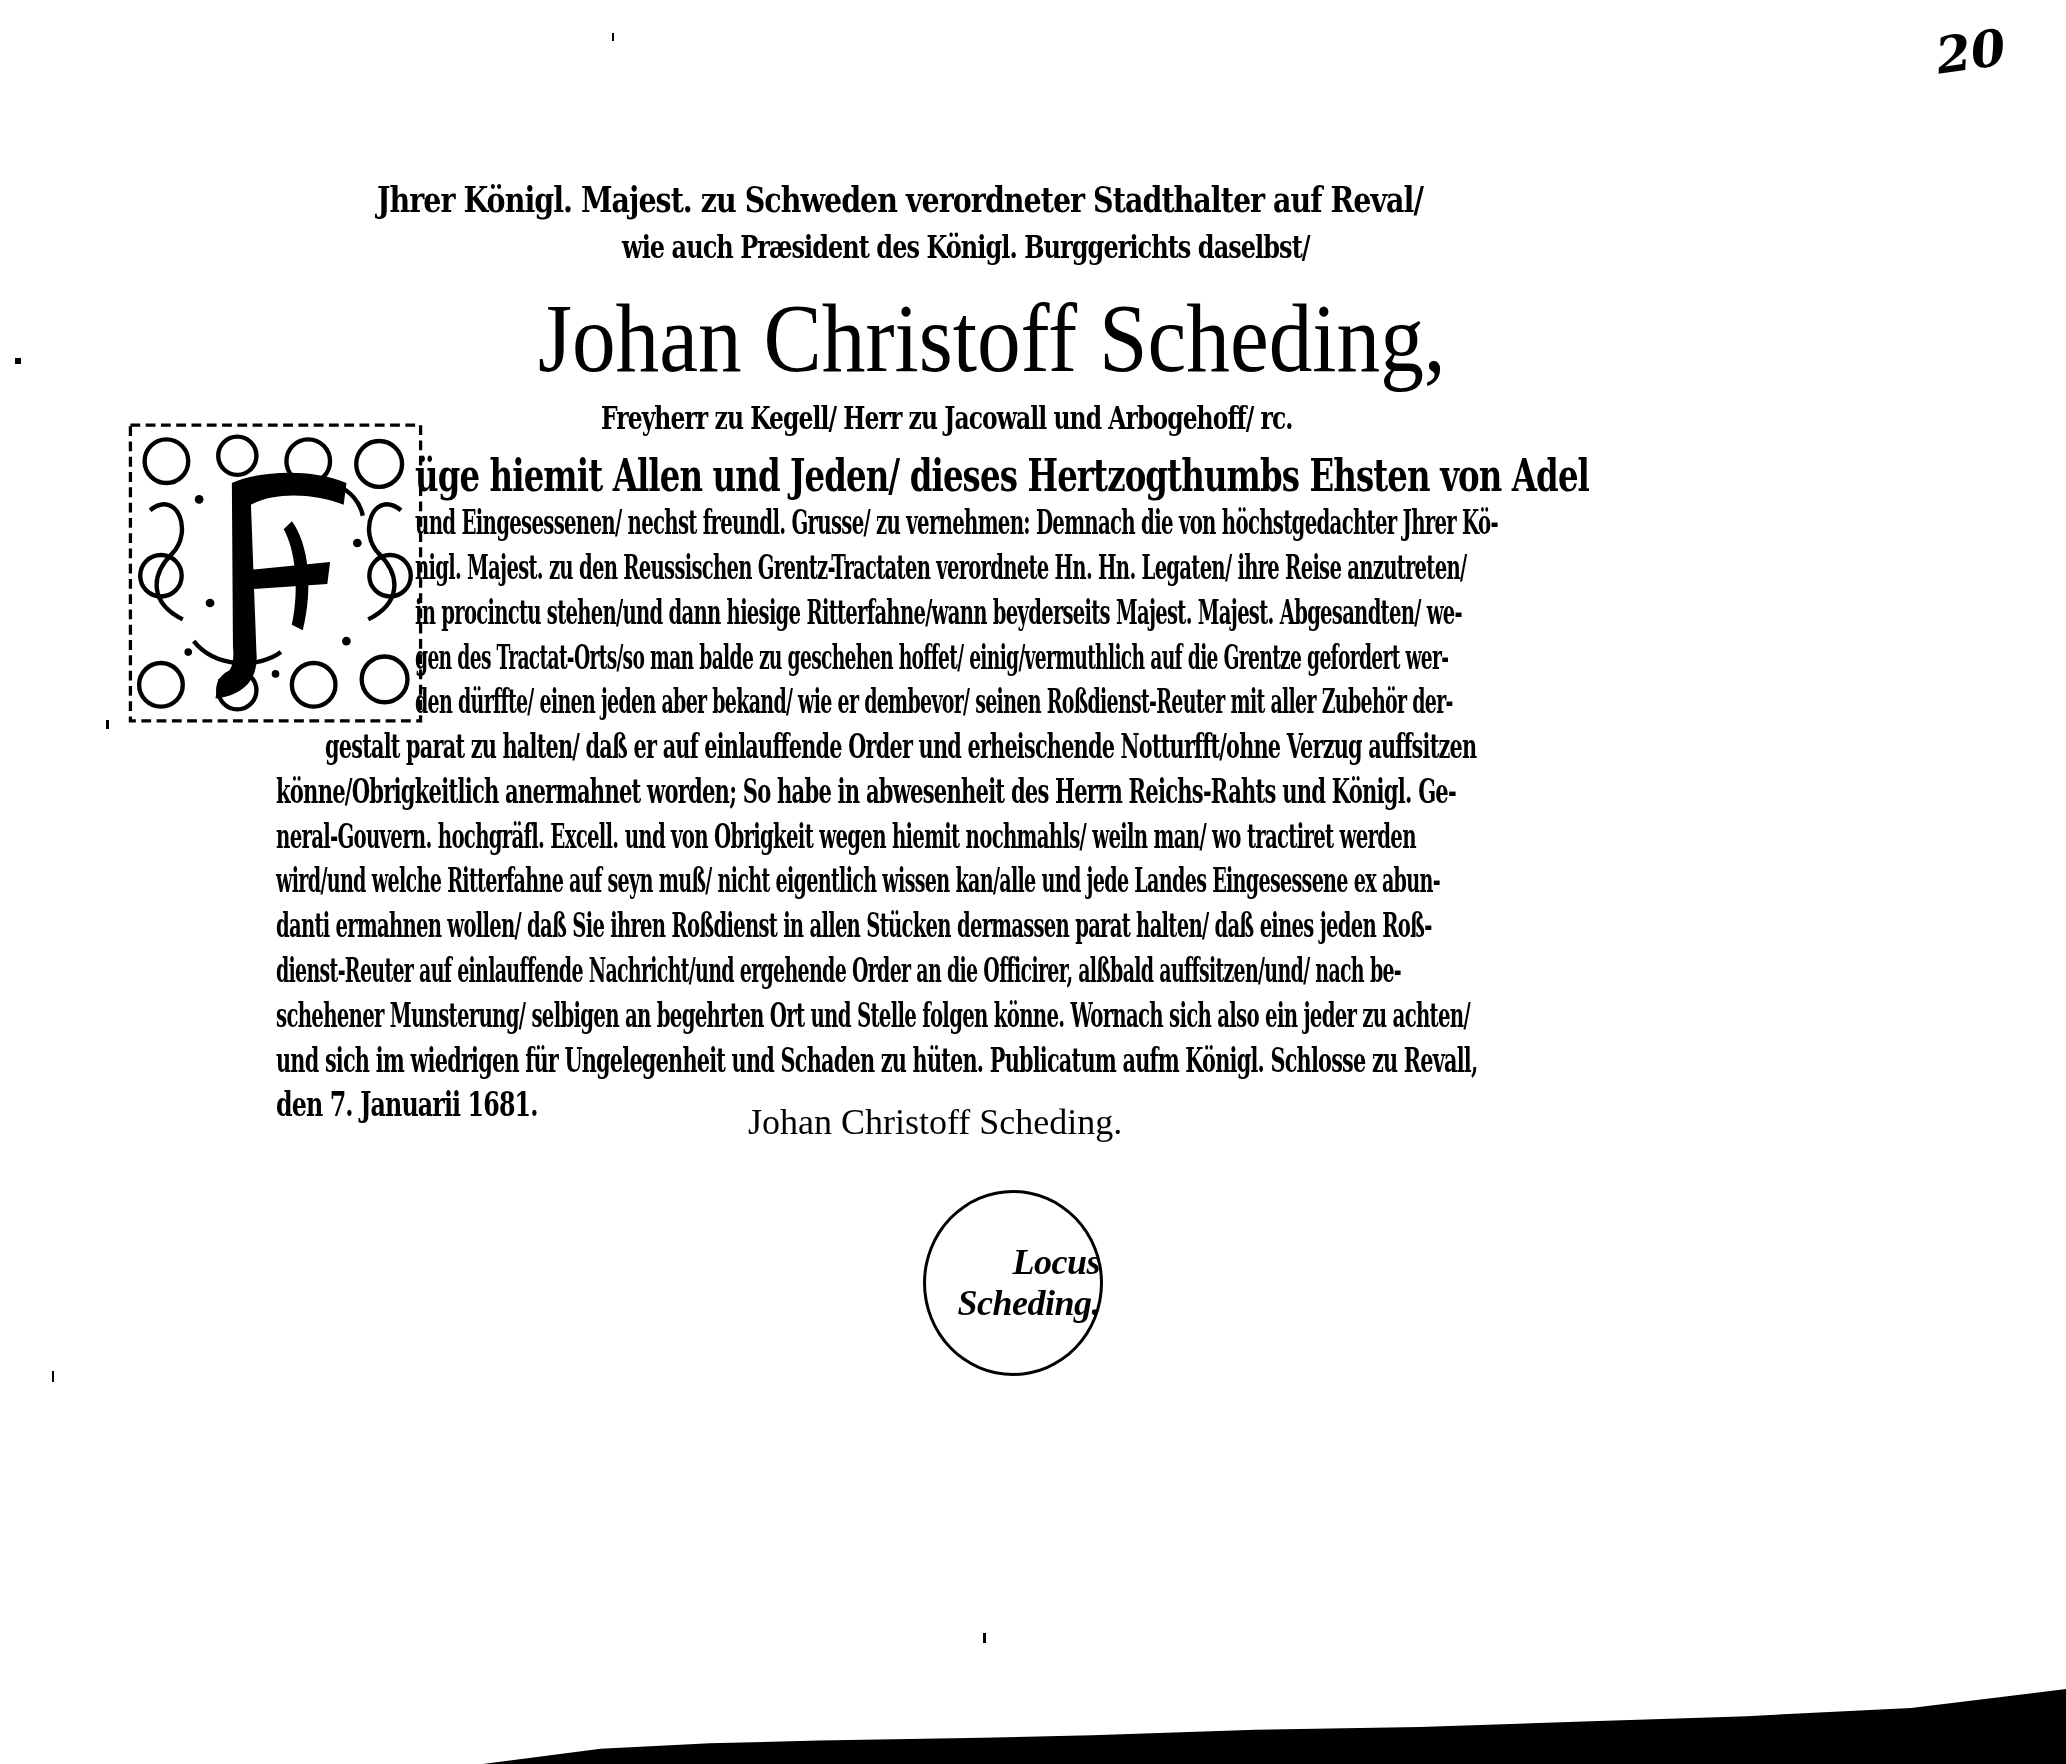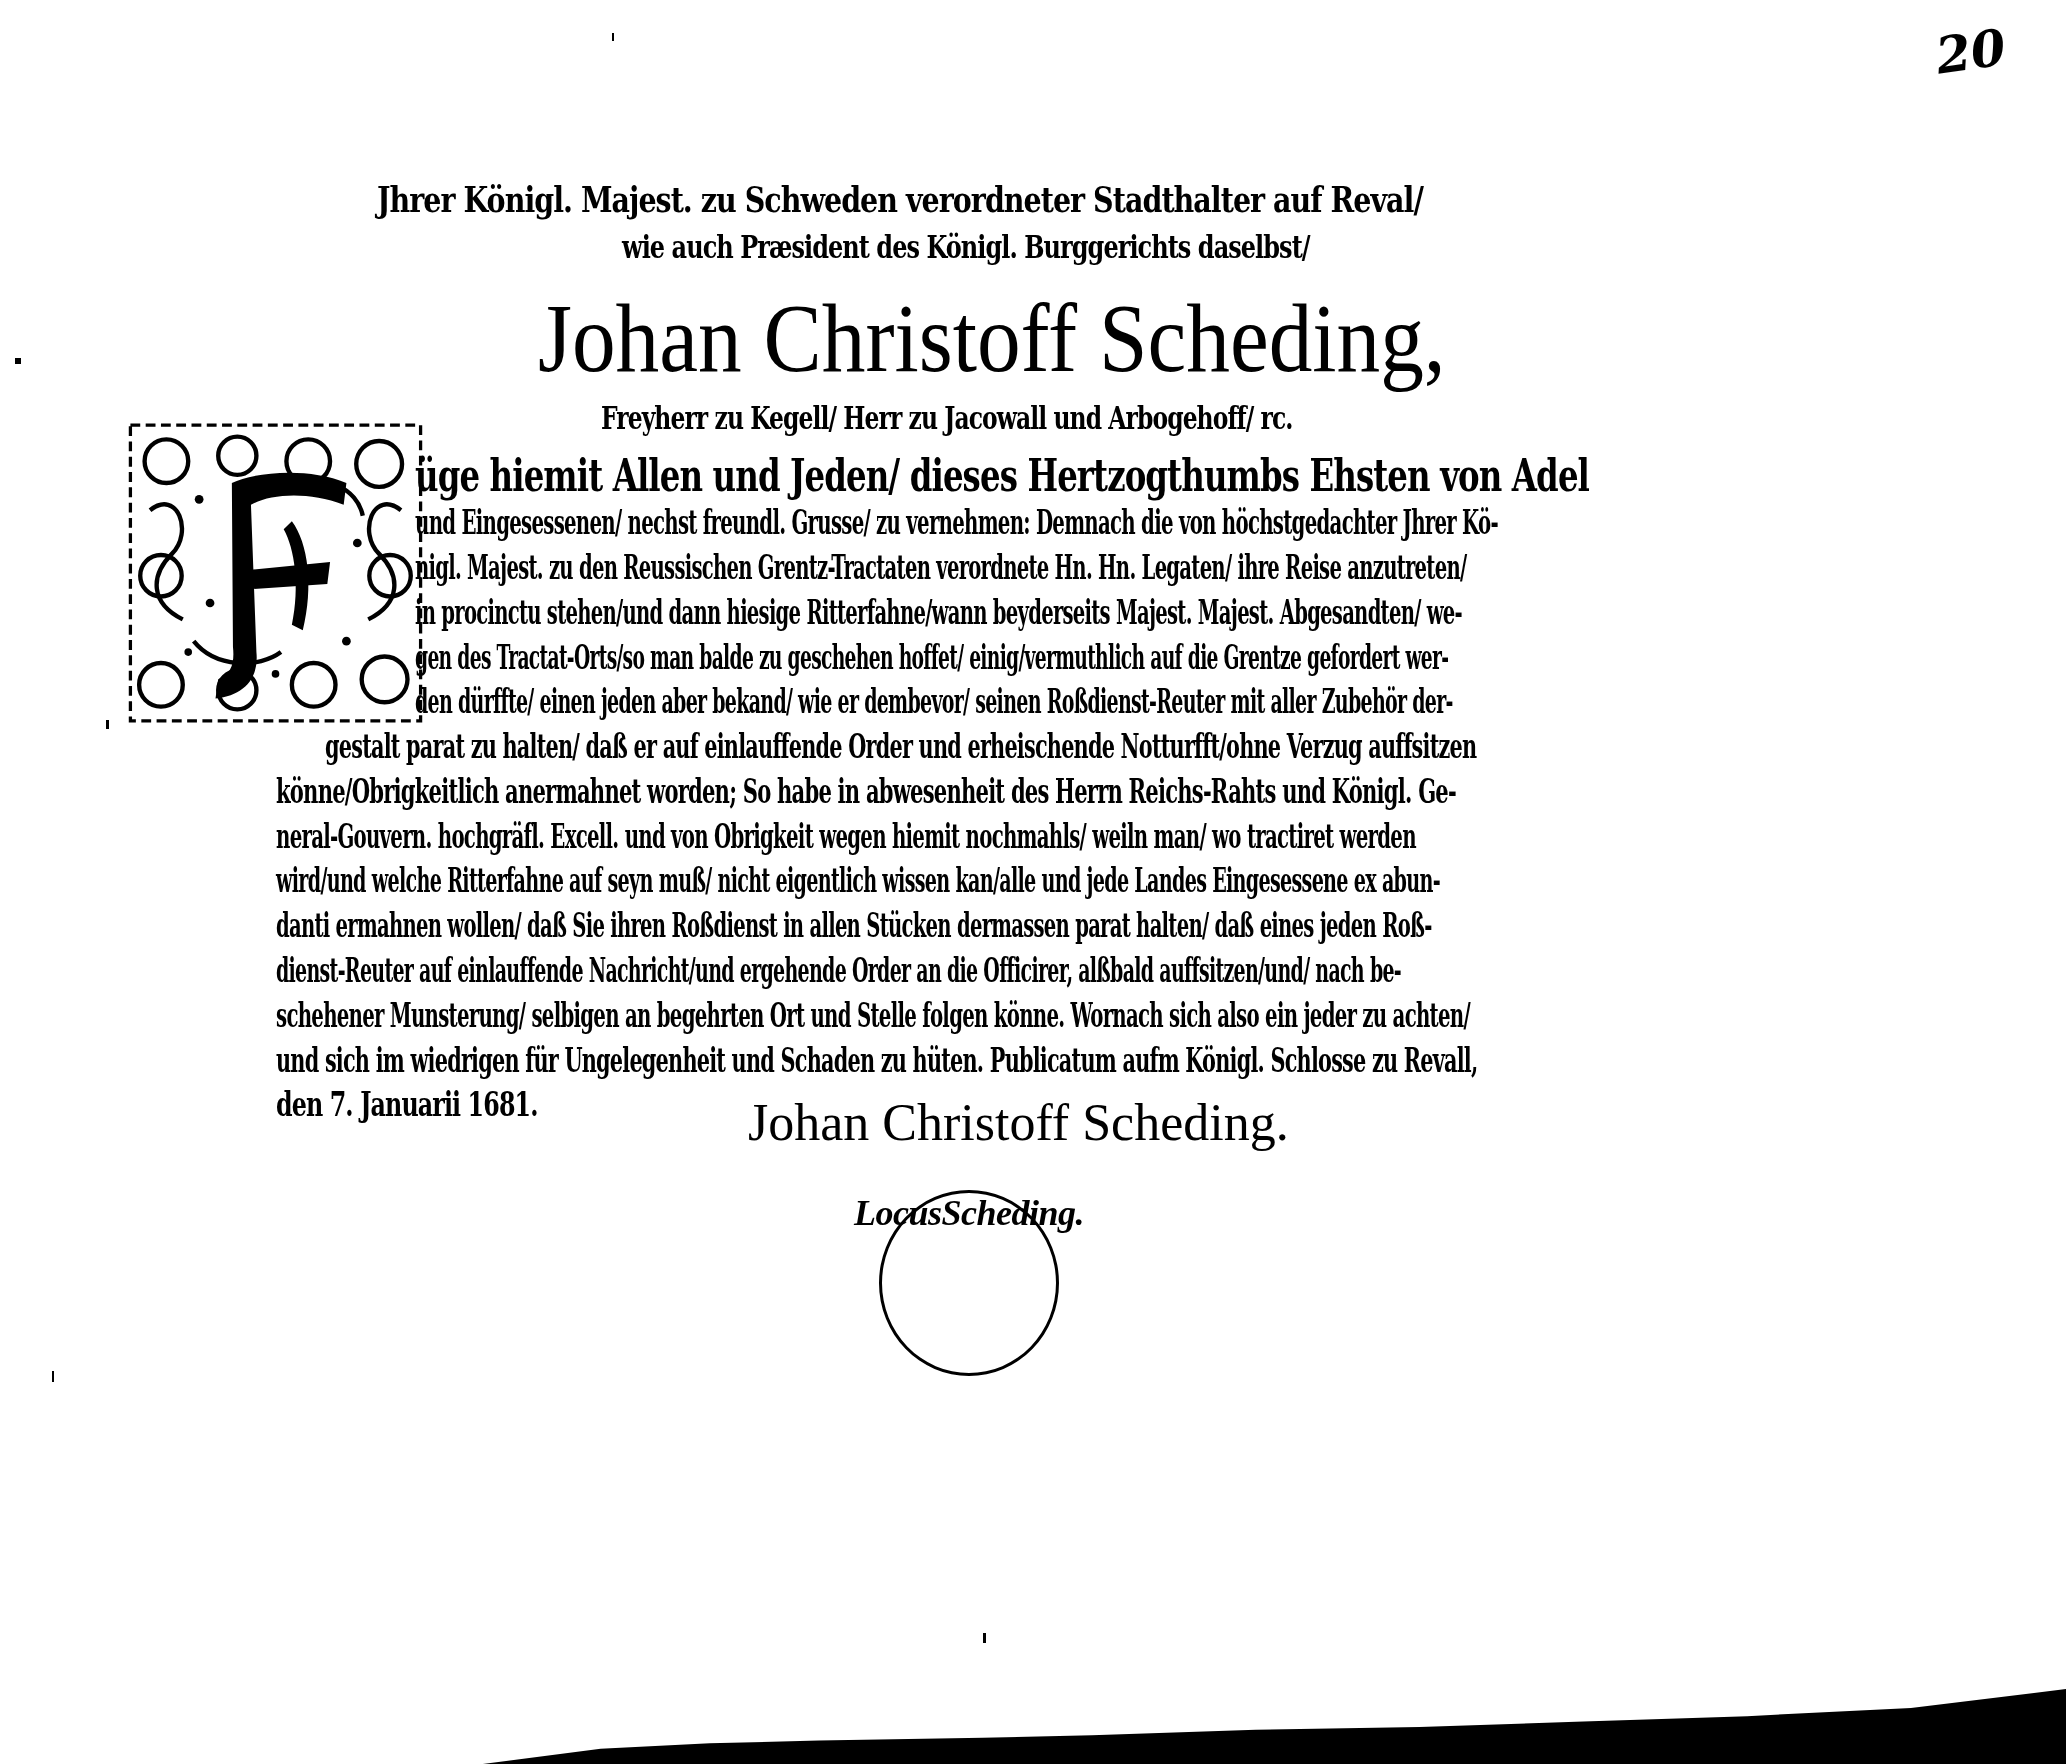--- a/index.html
+++ b/index.html
@@ -97,35 +97,36 @@
     }
     .body-line.first {
       font-size: 45px;
       line-height: 55px;
     }
     .signature {
       position: absolute;
       left: 748px;
       top: 1098px;
       font-family: "Liberation Serif", serif;
-      font-size: 52px;
+      font-size: 36px;
       line-height: 49px;
       white-space: nowrap;
     }
     .seal {
       position: absolute;
-      left: 879px;
+      left: 923px;
       top: 1190px;
       width: 180px;
       height: 186px;
       border: 3.8px solid #000;
       border-radius: 50%;
       box-sizing: border-box;
       display: flex;
-      align-items: flex-start;
+      flex-direction: column;
+      align-items: flex-end;
       justify-content: center;
     }
     .seal span {
       font-family: "Liberation Serif", serif;
       font-style: italic;
       font-weight: bold;
       font-size: 36px;
       line-height: 41px;
       letter-spacing: -0.5px;
     }

